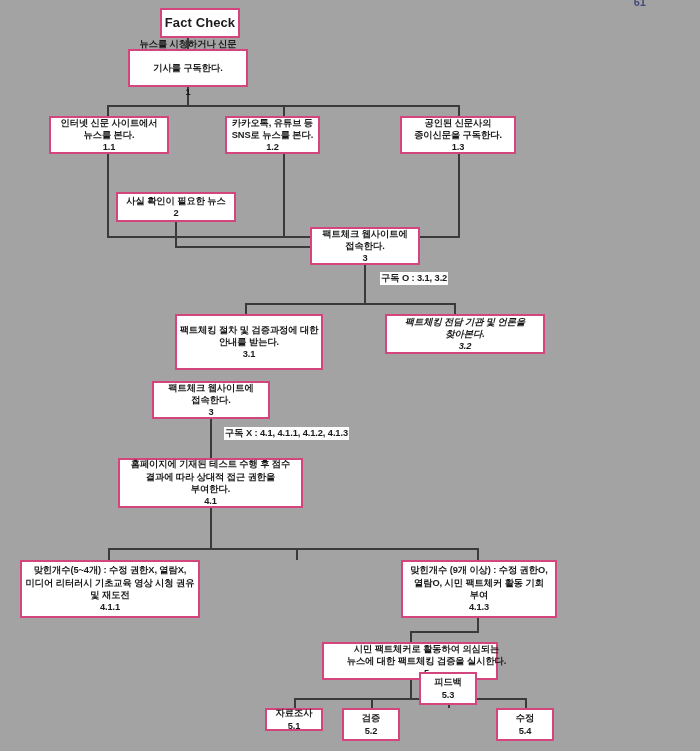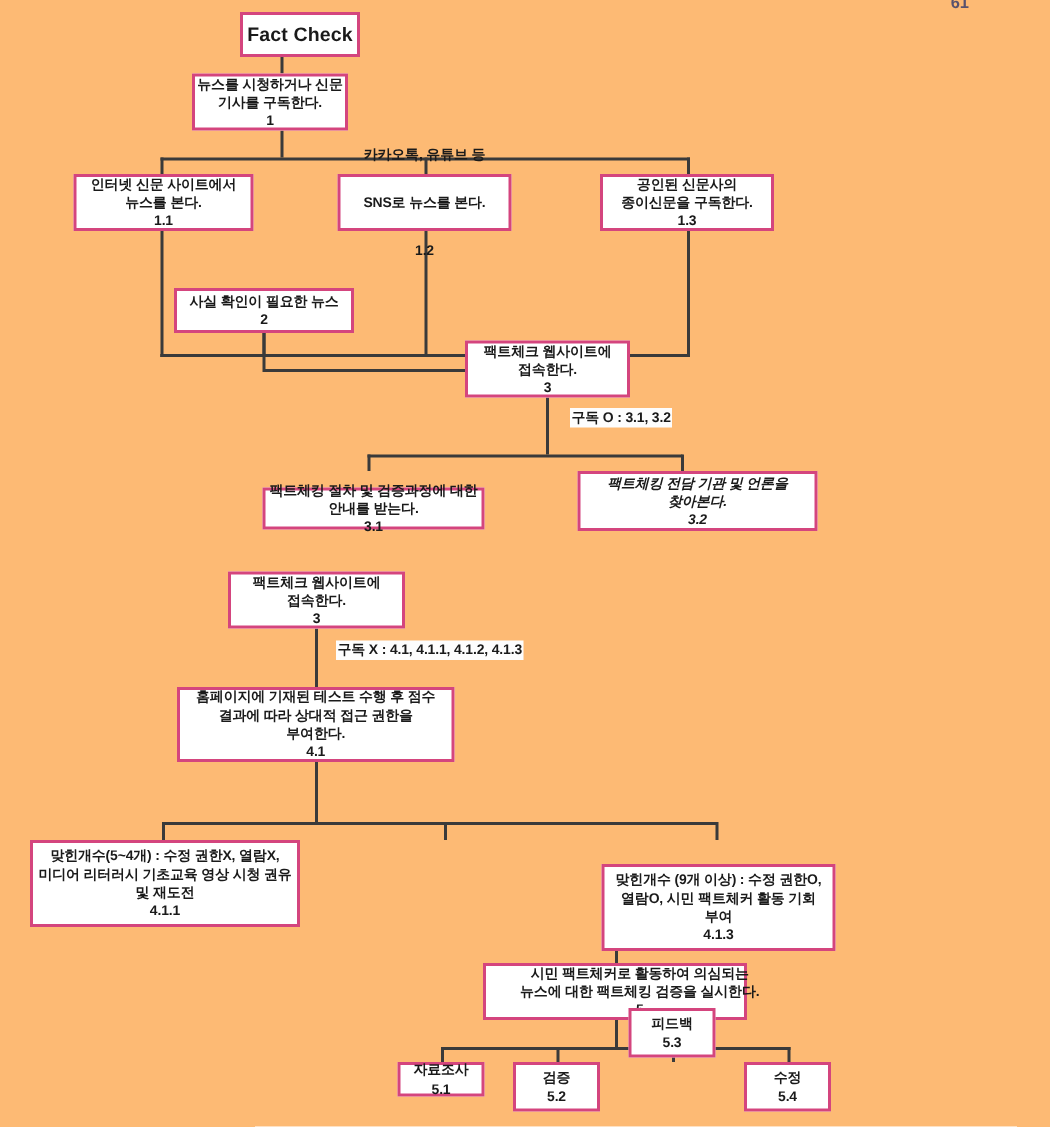--- a/index.html
+++ b/index.html
@@ -4,21 +4,21 @@
 <style>
   html, body {
     margin: 0;
     padding: 0;
     background: #ffffff;
   }
   #canvas {
     position: relative;
     width: 700px;
     height: 751px;
-    background: #fdba74;
+    background: #a3a3a3;
     font-family: "Liberation Sans", "DejaVu Sans", sans-serif;
     overflow: hidden;
   }
   
   .node {
     position: absolute;
     box-sizing: border-box;
     border: 2px solid #d4457e;
     background: #ffffff;
     color: #1a1a1a;
@@ -84,39 +84,39 @@
 <div id="canvas">
 
   <div class="corner-mark">61</div>
 
   <div class="node title-node" style="left:148px; top:8px; width:80px; height:30px;">
     <span class="line">Fact Check</span>
   </div>
 
   <div class="vline" style="left:187px; top:38px; height:11px;"></div>
 
-  <div class="node" style="left:128px; top:49px; width:104px; height:38px;">
+  <div class="node" style="left:128px; top:49px; width:120px; height:38px;gap:12px;">
     <span class="line">뉴스를 시청하거나 신문</span>
     <span class="line">기사를 구독한다.</span>
     <span class="num">1</span>
   </div>
 
   <div class="vline" style="left:187px; top:87px; height:18px;"></div>
   <div class="hline" style="left:107px; top:105px; width:353px;"></div>
   <div class="vline" style="left:107px; top:105px; height:11px;"></div>
   <div class="vline" style="left:283px; top:105px; height:11px;"></div>
   <div class="vline" style="left:458px; top:105px; height:11px;"></div>
 
   <div class="node" style="left:49px; top:116px; width:120px; height:38px;">
     <span class="line">인터넷 신문 사이트에서</span>
     <span class="line">뉴스를 본다.</span>
     <span class="num">1.1</span>
   </div>
 
-  <div class="node" style="left:225px; top:116px; width:116px; height:38px;gap:20px;">
+  <div class="node" style="left:225px; top:116px; width:95px; height:38px;">
     <span class="line">카카오톡, 유튜브 등</span>
     <span class="line">SNS로 뉴스를 본다.</span>
     <span class="num">1.2</span>
   </div>
 
   <div class="node" style="left:400px; top:116px; width:116px; height:38px;">
     <span class="line">공인된 신문사의</span>
     <span class="line">종이신문을 구독한다.</span>
     <span class="num">1.3</span>
   </div>
@@ -143,21 +143,21 @@
     <span class="line">접속한다.</span>
     <span class="num">3</span>
   </div>
 
   <div class="vline" style="left:364px; top:265px; height:38px;"></div>
   <div class="edge-label" style="left:380px; top:272px;">구독 O : 3.1, 3.2</div>
   <div class="hline" style="left:245px; top:303px; width:210px;"></div>
   <div class="vline" style="left:245px; top:303px; height:11px;"></div>
   <div class="vline" style="left:454px; top:303px; height:11px;"></div>
 
-  <div class="node" style="left:175px; top:314px; width:148px; height:28px;margin-top:11px;">
+  <div class="node" style="left:175px; top:314px; width:148px; height:56px;">
     <span class="line">팩트체킹 절차 및 검증과정에 대한</span>
     <span class="line">안내를 받는다.</span>
     <span class="num">3.1</span>
   </div>
 
   <div class="node" style="left:385px; top:314px; width:160px; height:40px;font-style:italic;">
     <span class="line">팩트체킹 전담 기관 및 언론을</span>
     <span class="line">찾아본다.</span>
     <span class="num">3.2</span>
   </div>
@@ -186,21 +186,21 @@
   <div class="vline" style="left:477px; top:548px; height:12px;"></div>
 
   <div class="node wrapish" style="left:20px; top:560px; width:180px; height:58px;">
     <span class="line">맞힌개수(5~4개) : 수정 권한X, 열람X,</span>
     <span class="line">미디어 리터러시 기초교육 영상 시청 권유</span>
     <span class="line">및 재도전</span>
     <span class="num">4.1.1</span>
   </div>
 
 
-  <div class="node wrapish" style="left:401px; top:560px; width:156px; height:58px;margin-top:16px;">
+  <div class="node wrapish" style="left:401px; top:560px; width:156px; height:58px;">
     <span class="line">맞힌개수 (9개 이상) : 수정 권한O,</span>
     <span class="line">열람O, 시민 팩트체커 활동 기회</span>
     <span class="line">부여</span>
     <span class="num">4.1.3</span>
   </div>
 
   <div class="vline" style="left:477px; top:618px; height:13px;"></div>
   <div class="hline" style="left:410px; top:631px; width:69px;"></div>
   <div class="vline" style="left:410px; top:631px; height:11px;"></div>
 

